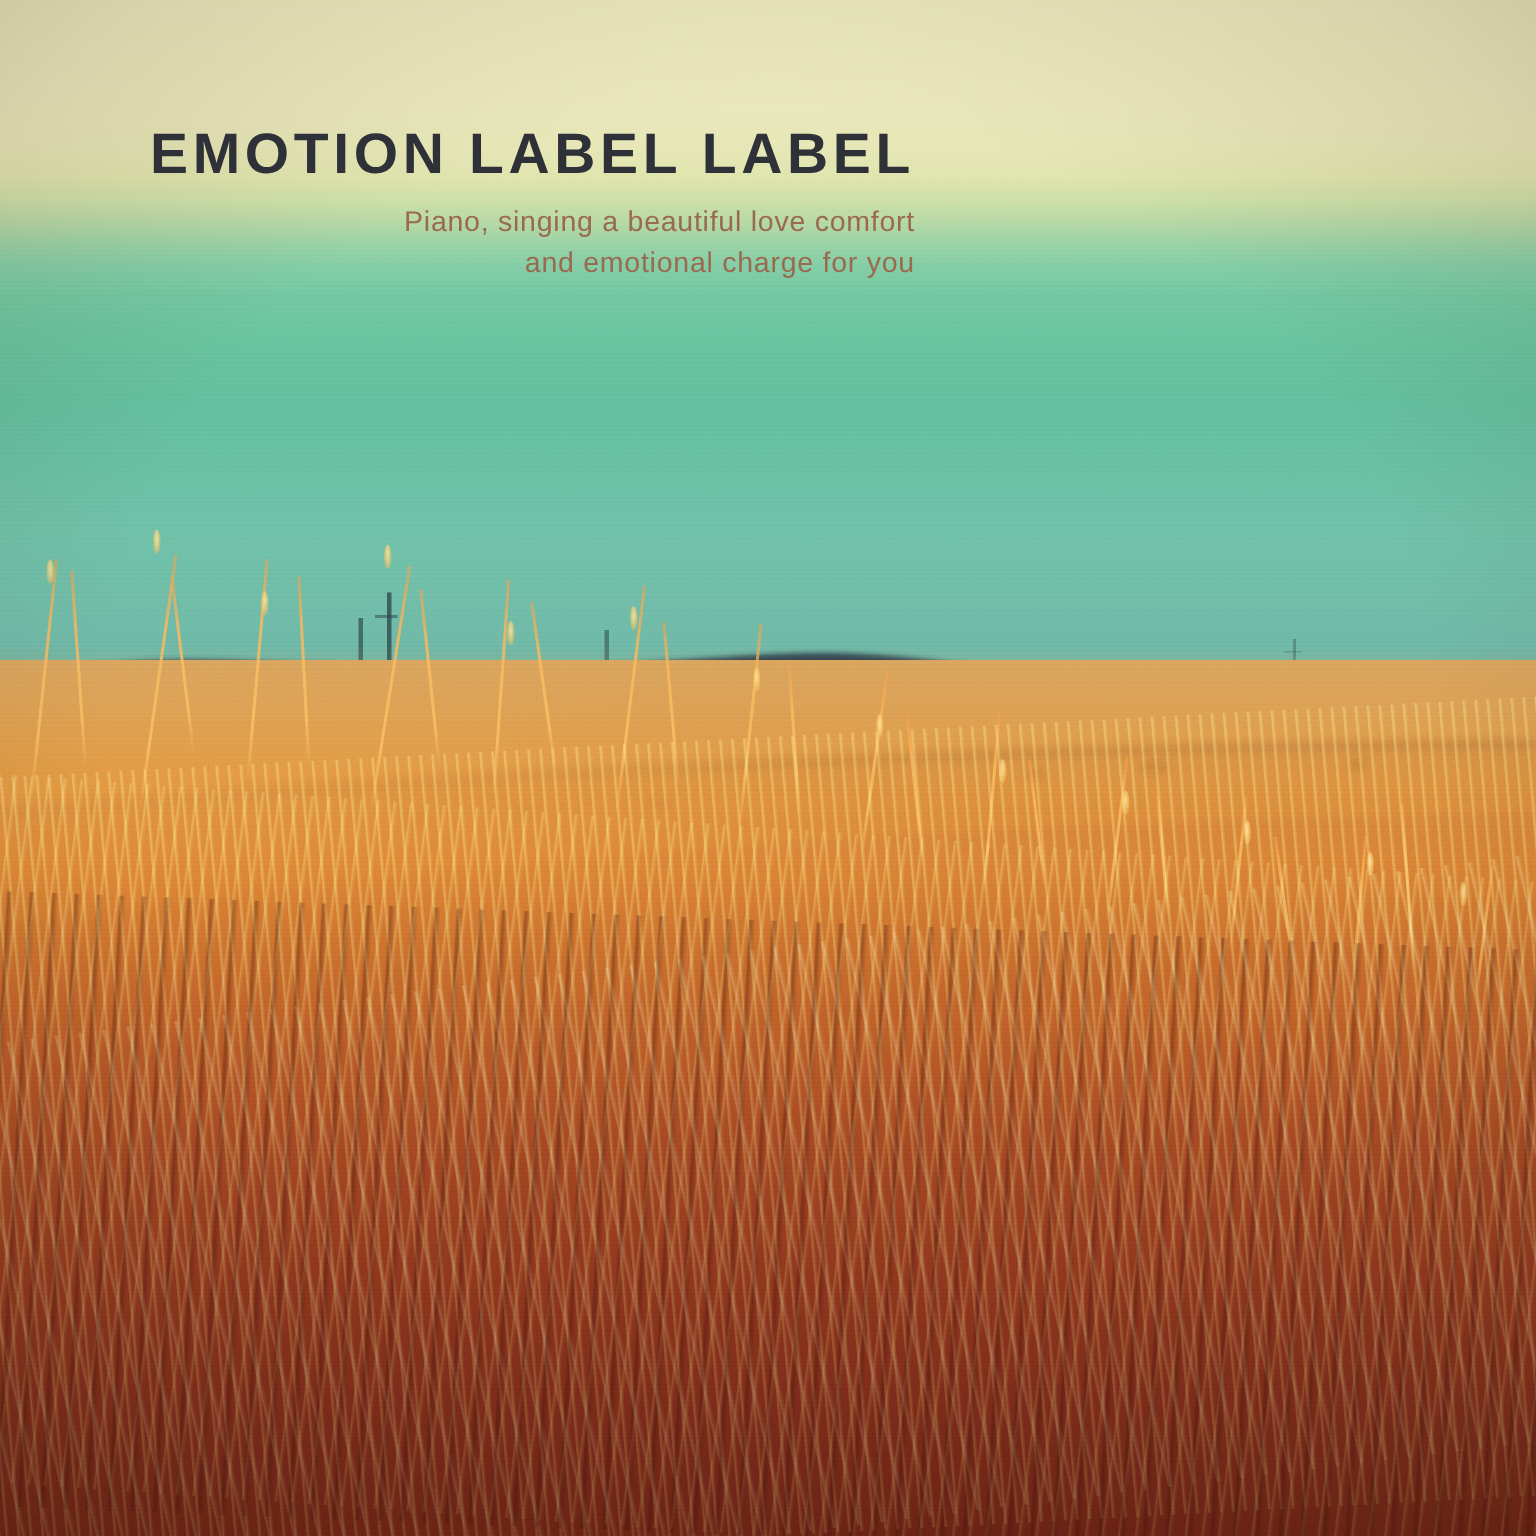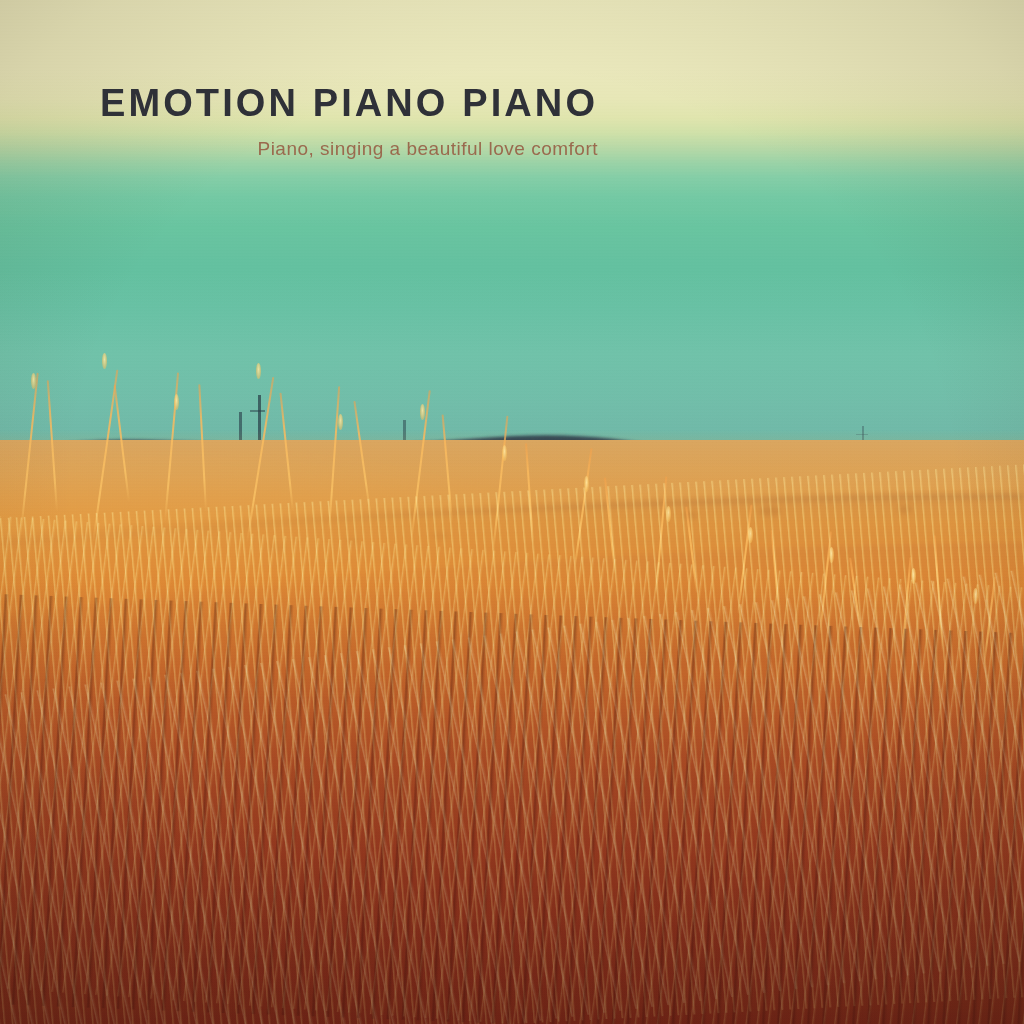--- a/index.html
+++ b/index.html
@@ -481,19 +481,20 @@
   <div class="blades blades-2"></div>
   <div class="blades blades-3"></div>
   <div class="blades-dark"></div>
   <div class="grass-mid"></div>
 
   <div class="warm-wash"></div>
   <div class="grain"></div>
   <div class="vignette"></div>
 
   <div class="text-block">
-    <h1 class="album-title">EMOTION PIANO PIANO</h1>
+    <h1 class="album-title">EMOTION LABEL LABEL</h1>
     <p class="album-subtitle">
       <span class="subtitle-line">Piano, singing a beautiful love comfort</span>
+      <span class="subtitle-line">and emotional charge for you</span>
     </p>
   </div>
 
 </div>
 
 </body></html>

